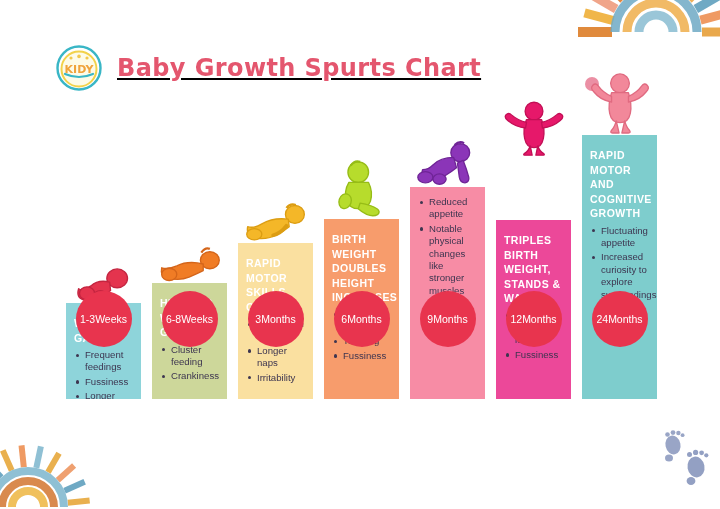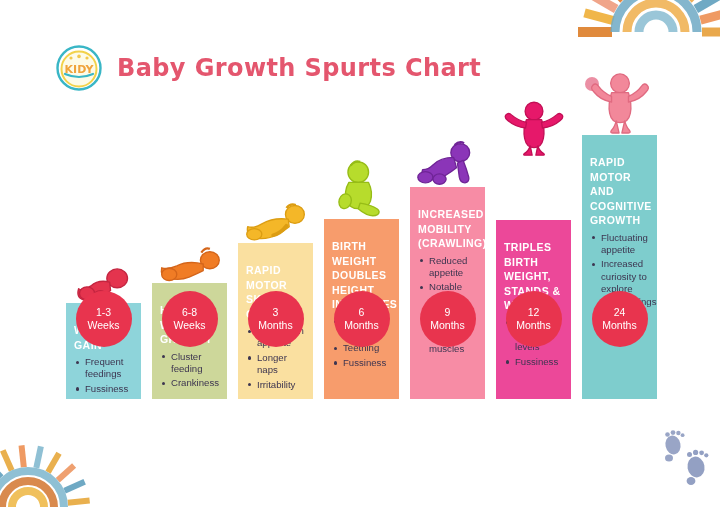--- a/index.html
+++ b/index.html
@@ -12,56 +12,56 @@
   }
   .canvas{position:absolute;inset:0;}
 
   
   .deco{position:absolute;pointer-events:none;}
   #deco-sun-tr{right:-4px;top:-34px;width:180px;height:130px;}
   #deco-rainbow-bl{left:-18px;bottom:-8px;width:120px;height:96px;}
   #deco-footprints{right:8px;bottom:22px;width:52px;height:58px;}
 
   
-  .header{position:absolute;left:55px;top:44px;display:flex;align-items:center;gap:14px;}
+  .header{position:absolute;left:55px;top:44px;display:flex;align-items:center;gap:14px;text-decoration:underline;}
   .logo{width:48px;height:48px;flex:0 0 48px;position:relative;}
   .title{
     font-size:24px;font-weight:bold;color:#e4566e;
     letter-spacing:.4px;white-space:nowrap;line-height:1;
     font-family:"DejaVu Sans", sans-serif;
   }
 
   
   .chart{position:absolute;left:0;top:0;width:720px;height:509px;}
   .col{position:absolute;bottom:110px;width:75px;}
   .bar{
     position:absolute;left:0;right:0;bottom:0;
     box-sizing:border-box;
     padding:9px 7px 8px 8px;
     overflow:hidden;
   }
   .bar-title{
     color:#ffffff;font-weight:bold;font-size:10.5px;
     line-height:14.5px;letter-spacing:.45px;
-    margin:11px 0 4px 0;text-transform:uppercase;
+    margin:4px 0 4px 0;text-transform:uppercase;
   }
   .bullets{margin:0;padding:0 0 0 11px;list-style:none;}
   .bullets li{
     position:relative;font-size:9.6px;line-height:12.4px;
     color:#3d3550;margin-bottom:2px;
   }
   .bullets li::before{
     content:"";position:absolute;left:-9px;top:4.6px;
     width:3.2px;height:3.2px;border-radius:50%;background:#3d3550;
   }
   .figure{position:absolute;left:0;right:0;display:flex;justify-content:center;align-items:flex-end;}
   .age{
     position:absolute;left:50%;transform:translateX(-50%);
     bottom:52px;width:56px;height:56px;border-radius:50%;
-    background:#e8344e;color:#fff;display:flex;flex-direction:column;
+    background:#e8344e;color:#fff;display:flex;flex-direction:row;
     align-items:center;justify-content:center;
     font-size:10.5px;line-height:13px;text-align:center;font-weight:500;
   }
 </style>
 </head>
 <body>
 
 <div class="canvas">
 
   <div class="deco" id="deco-sun-tr">
@@ -314,21 +314,20 @@
             <ellipse cx="48" cy="12" rx="10" ry="9.5"></ellipse>
             <path d="M41 17 q-14 0 -22 8 q-5 5 -11 5 q-3 8 5 10 q10 2 18 -3 q8 -5 13 -9 z"></path>
             <path d="M51 20 q4 10 6 18 q1 5 -4 6 q-5 0 -6 -6 q-1 -8 -2 -15 z"></path>
             <ellipse cx="11" cy="38" rx="8" ry="6"></ellipse>
             <ellipse cx="26" cy="40" rx="7" ry="5.5"></ellipse>
             <path d="M42 4 q5 -5 10 -2" fill="none" stroke-width="2.4"></path>
           </g>
         </svg>
       </div>
       <div class="bar" style="height:212px;background:#f78ca5;">
-        <div class="bar-title">INCREASED MOBILITY (CRAWLING)</div>
         <ul class="bullets">
           <li>Reduced appetite</li>
           <li>Notable physical changes like stronger muscles</li>
         </ul>
       </div>
       <div class="age">
         <span>9</span>
         <span>Months</span>
       </div>
     </div>

